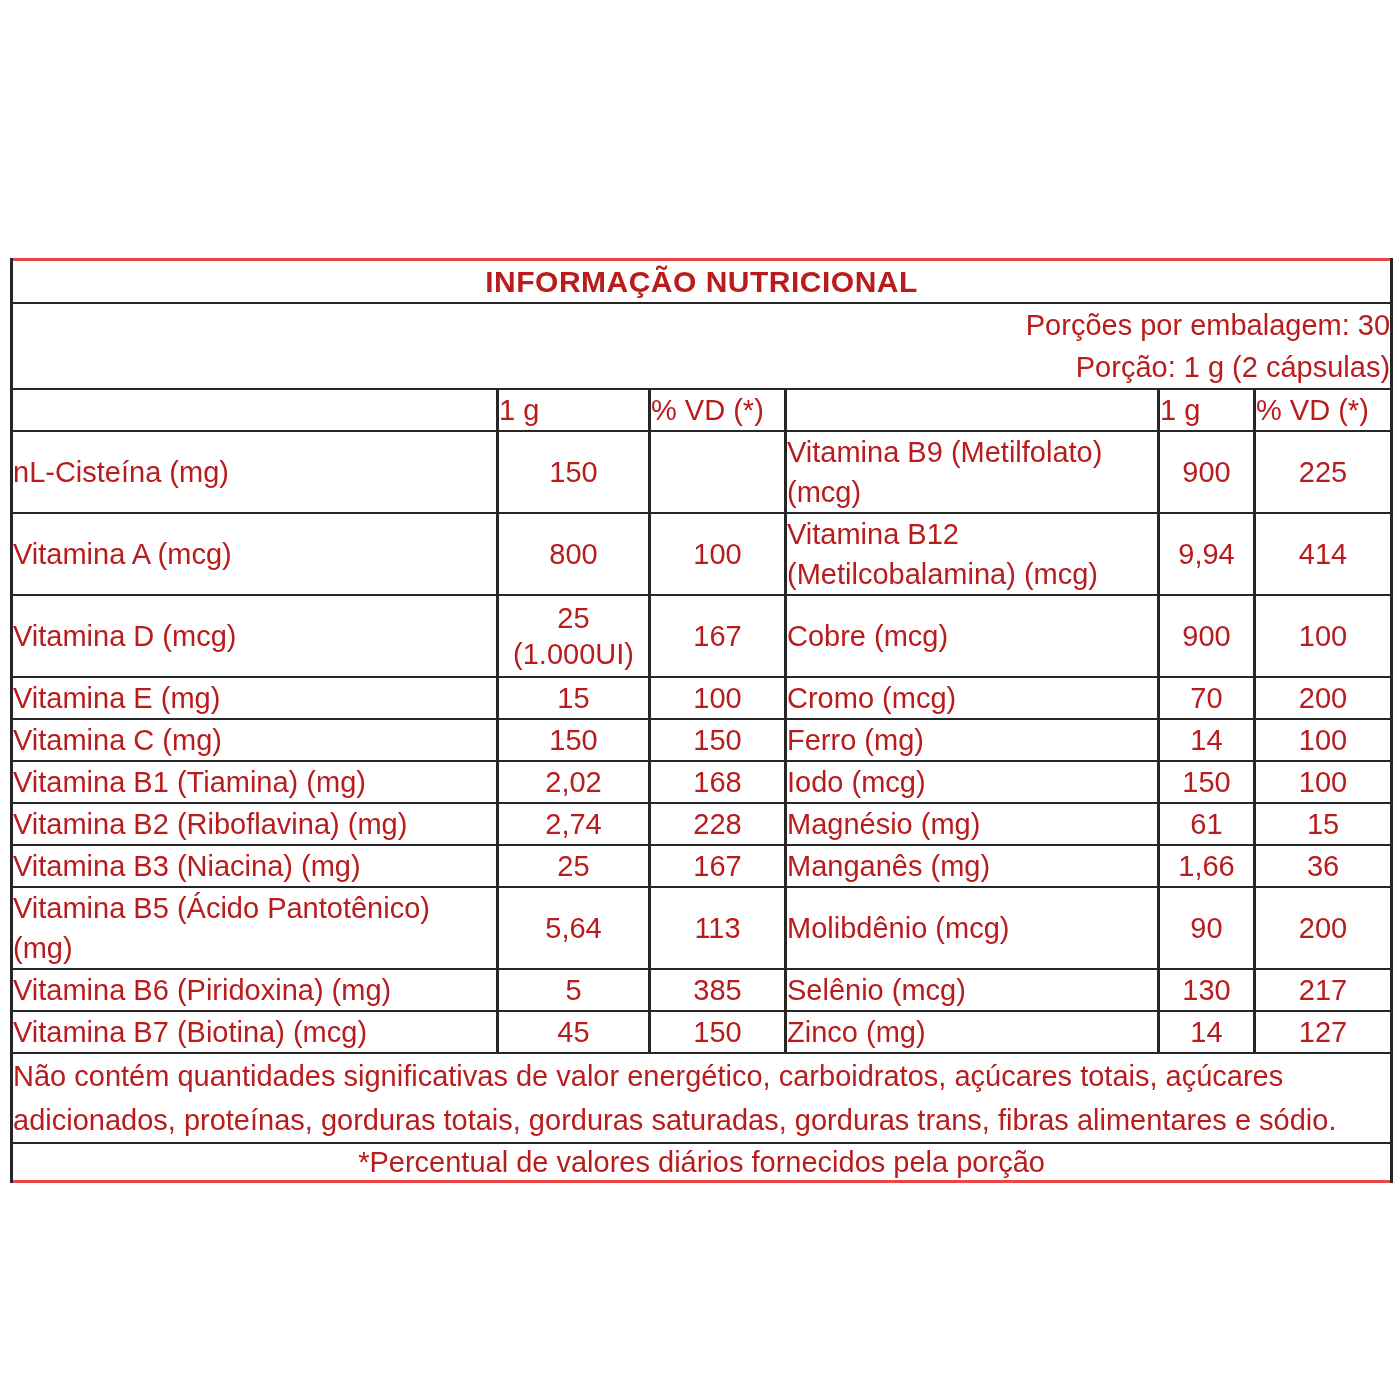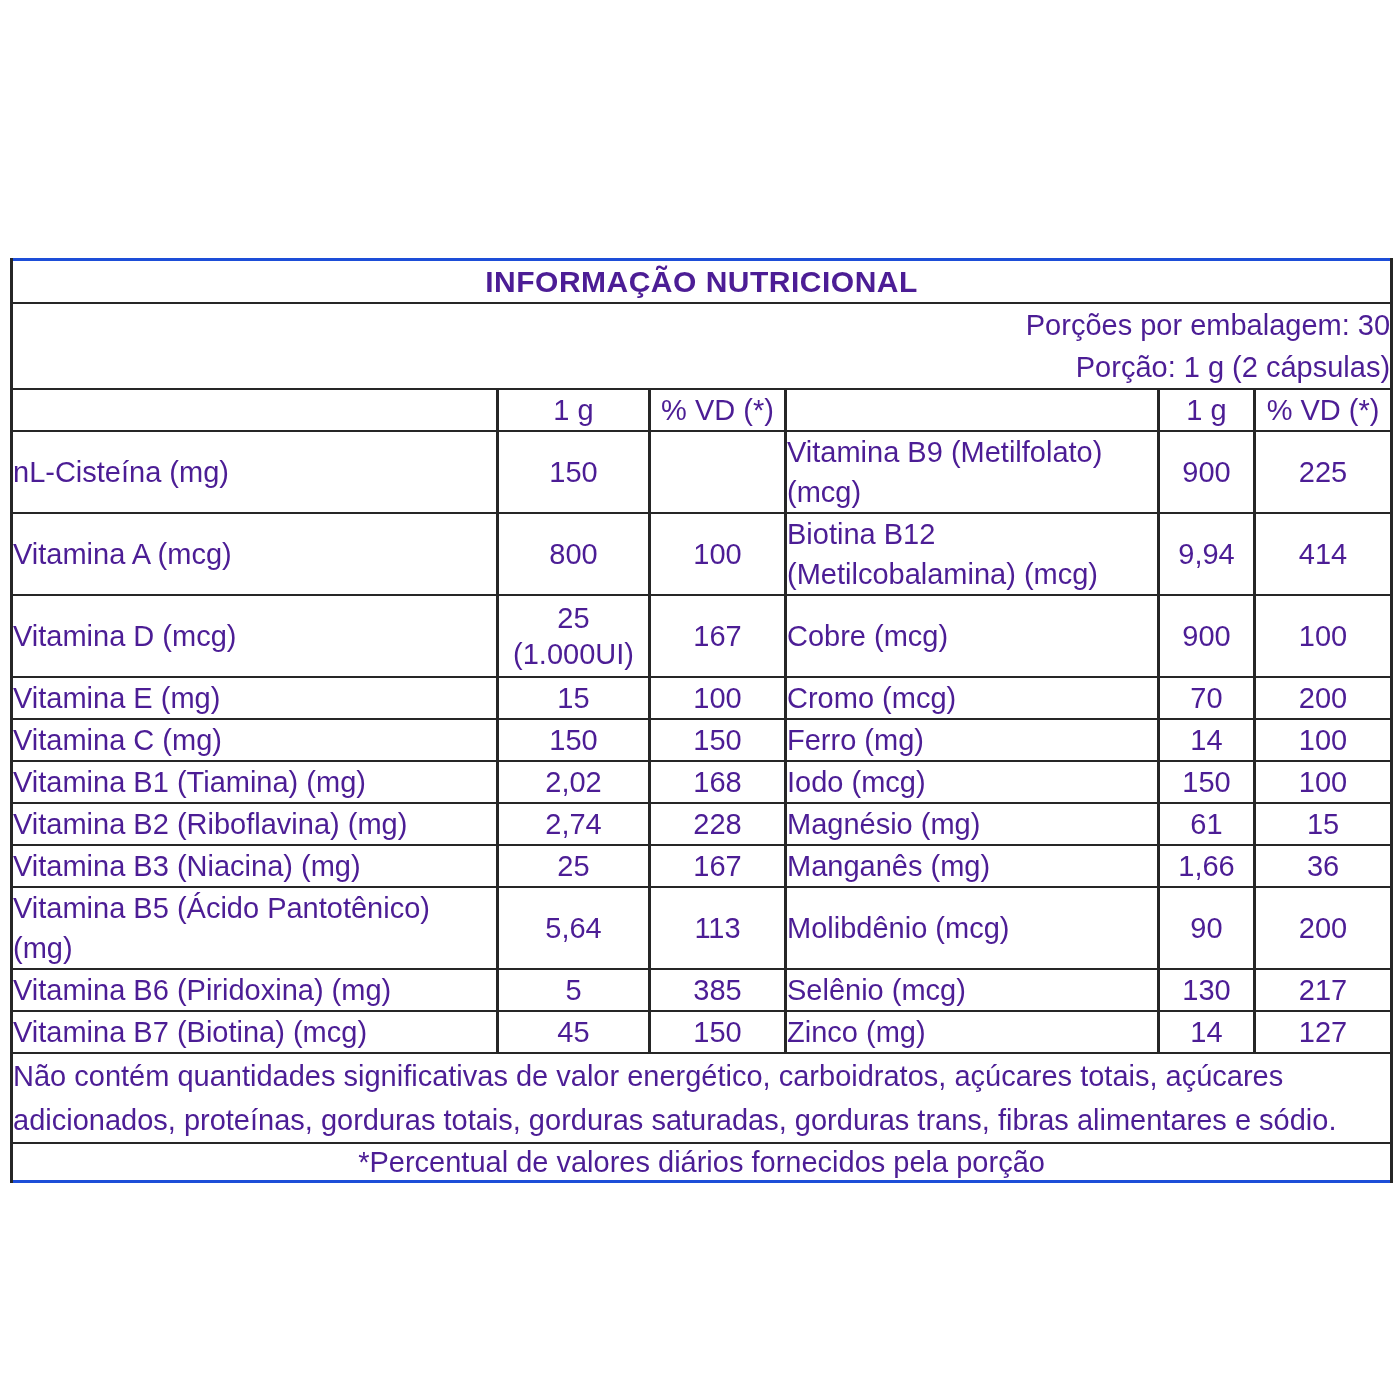--- a/index.html
+++ b/index.html
@@ -18,23 +18,23 @@
   .sheet {
     position: absolute;
     left: 10px;
     top: 258px;
     width: 1380px;
   }
   table.nutri {
     width: 100%;
     border-collapse: collapse;
     table-layout: fixed;
-    border: 3px solid #1d4ed8;
+    border: 3px solid #ef4444;
     font-size: 29px;
-    color: #4c1d95;
+    color: #b91c1c;
     padding-left: 36px;
   }
   table.nutri td {
     border: 2px solid #262626;
     vertical-align: middle;
     overflow: hidden;
     padding: 0;
   }
   
   .title-row td {
@@ -50,21 +50,21 @@
     border-bottom: 11px solid #000000;
     height: 84px;
     padding: 4px 0 8px 14px;
     line-height: 42px;
     text-align: right;
   }
   
   .header-row td {
     border-bottom: 3px solid #000000;
     height: 40px;
-    text-align: center;
+    text-align: left;
   }
   
   td.name {
     text-align: left;
     padding-left: 12px;
     padding-right: 6px;
     line-height: 40px;
   }
   td.num {
     text-align: center;
@@ -134,21 +134,21 @@
           <td class="num">150</td>
           <td class="num"></td>
           <td class="name">Vitamina B9 (Metilfolato) (mcg)</td>
           <td class="num">900</td>
           <td class="num">225</td>
         </tr>
         <tr class="r-tall-2">
           <td class="name">Vitamina A (mcg)</td>
           <td class="num">800</td>
           <td class="num">100</td>
-          <td class="name">Biotina B12 (Metilcobalamina) (mcg)</td>
+          <td class="name">Vitamina B12 (Metilcobalamina) (mcg)</td>
           <td class="num">9,94</td>
           <td class="num">414</td>
         </tr>
         <tr class="r-tall-3">
           <td class="name">Vitamina D (mcg)</td>
           <td class="num">25
 (1.000UI)</td>
           <td class="num">167</td>
           <td class="name">Cobre (mcg)</td>
           <td class="num">900</td>

